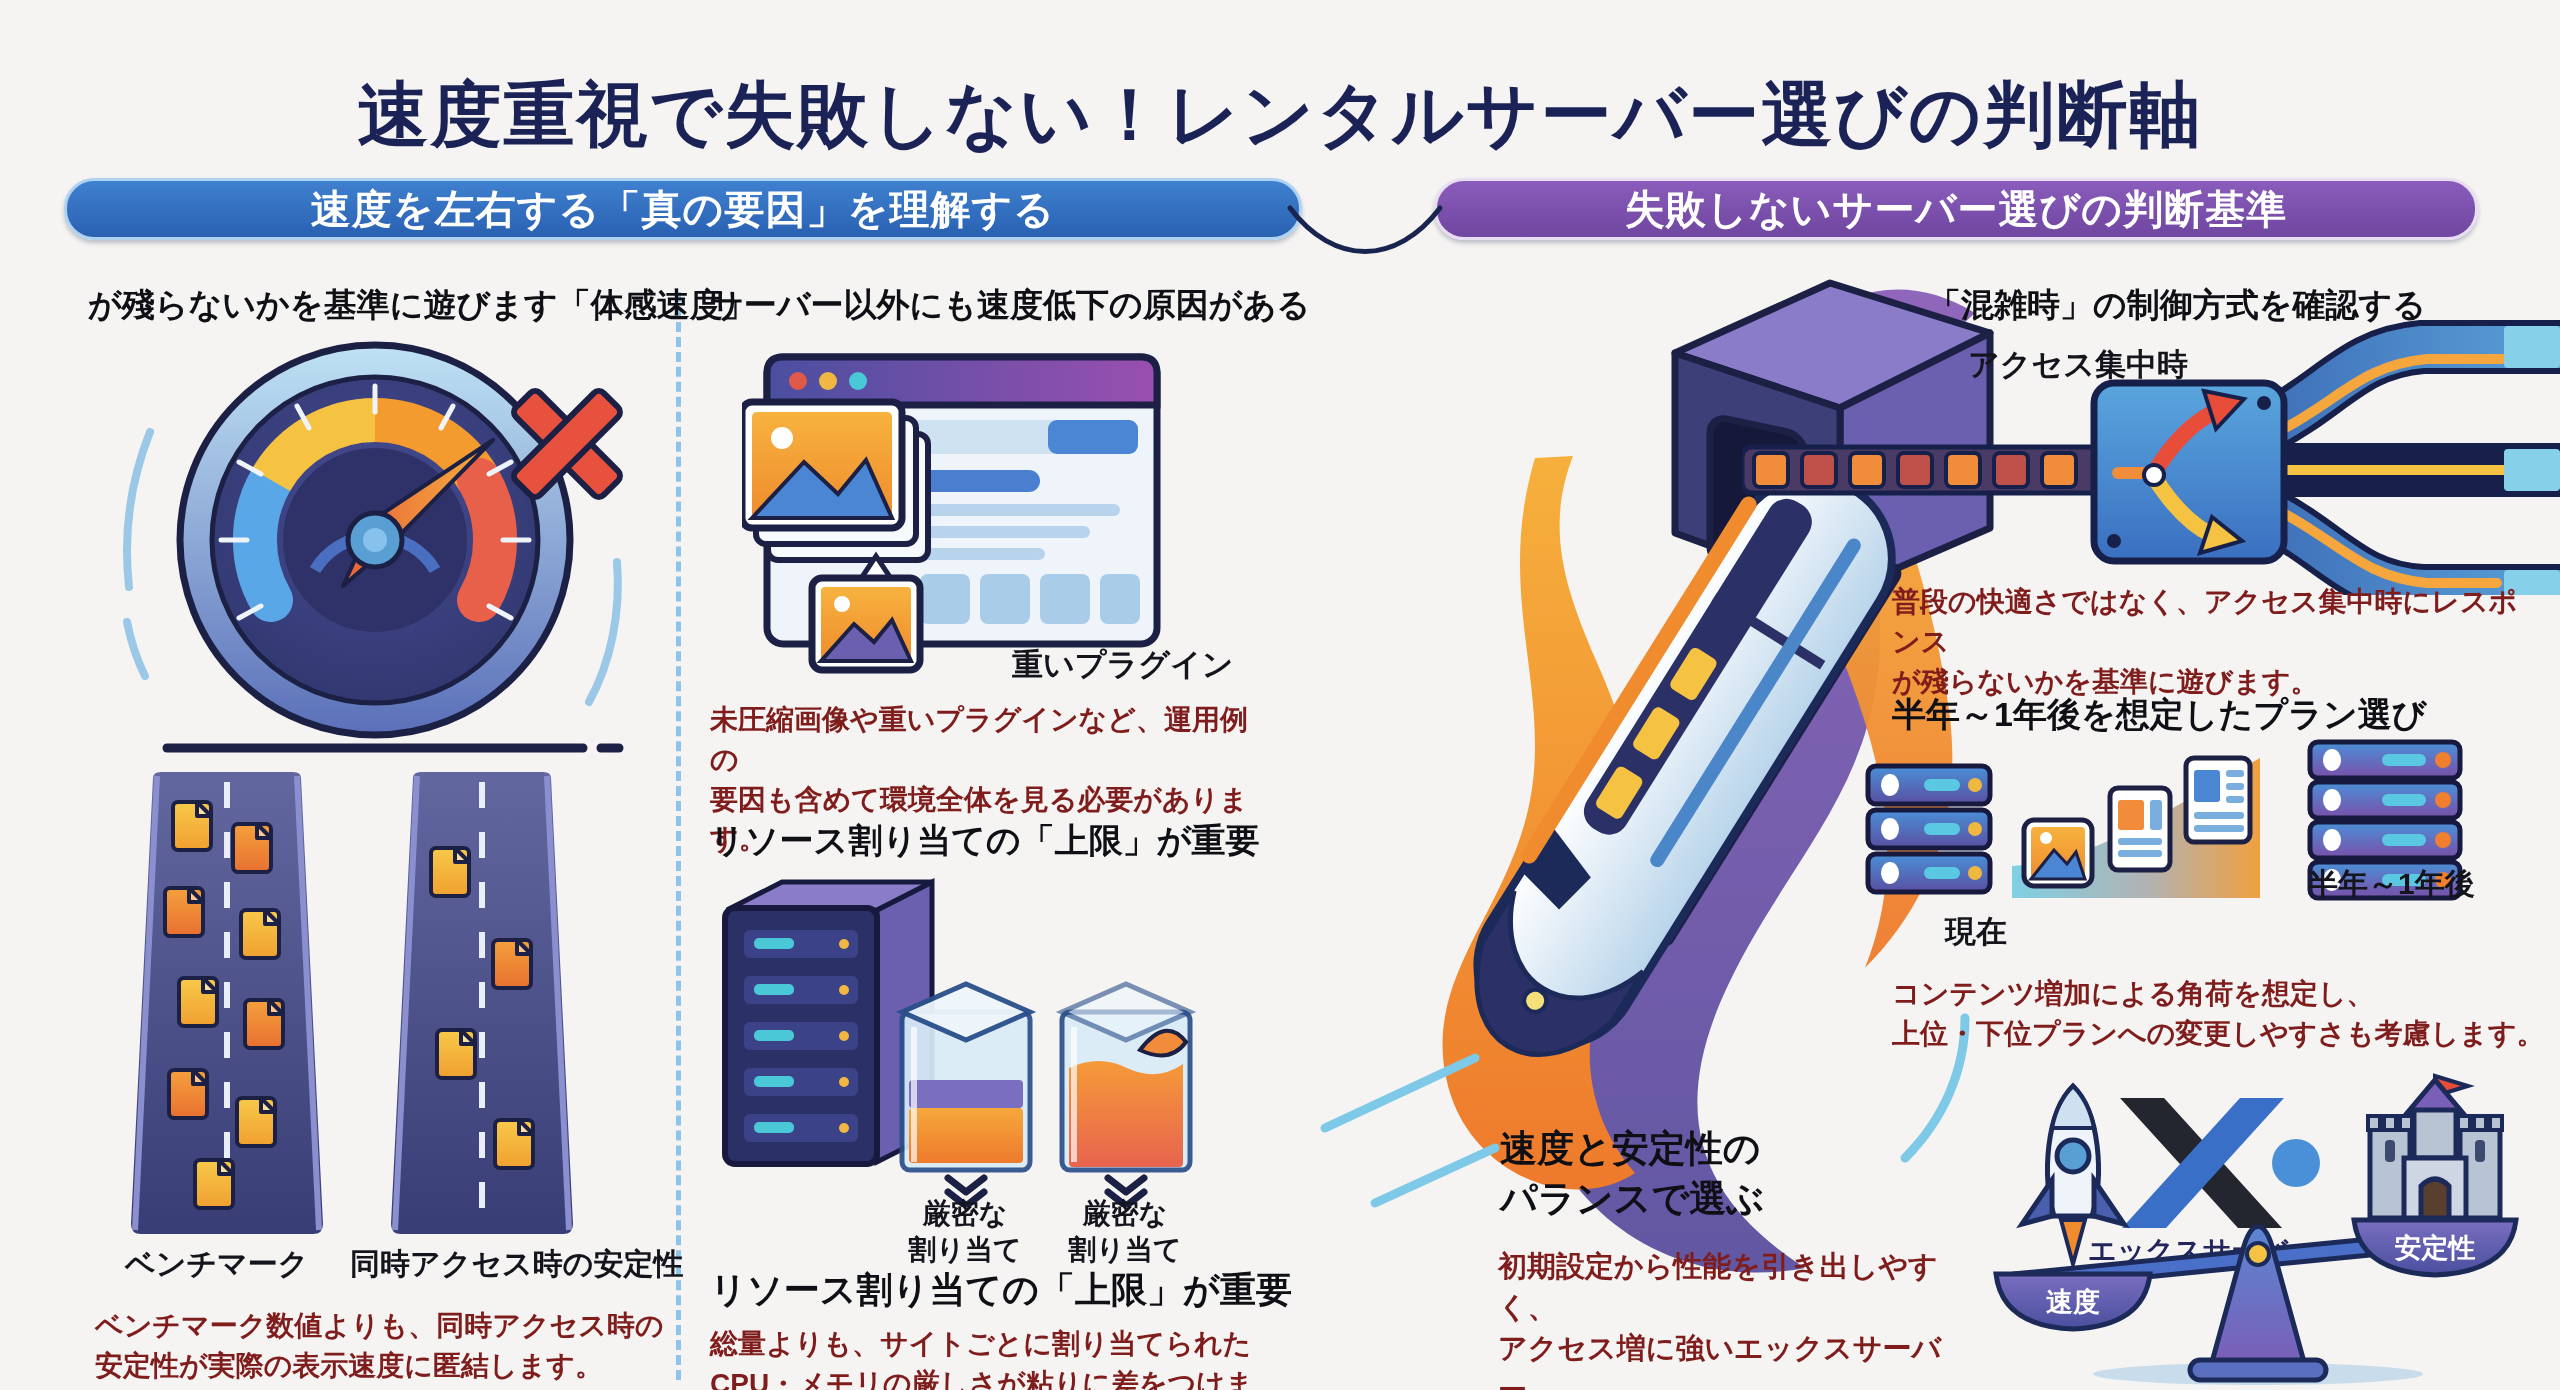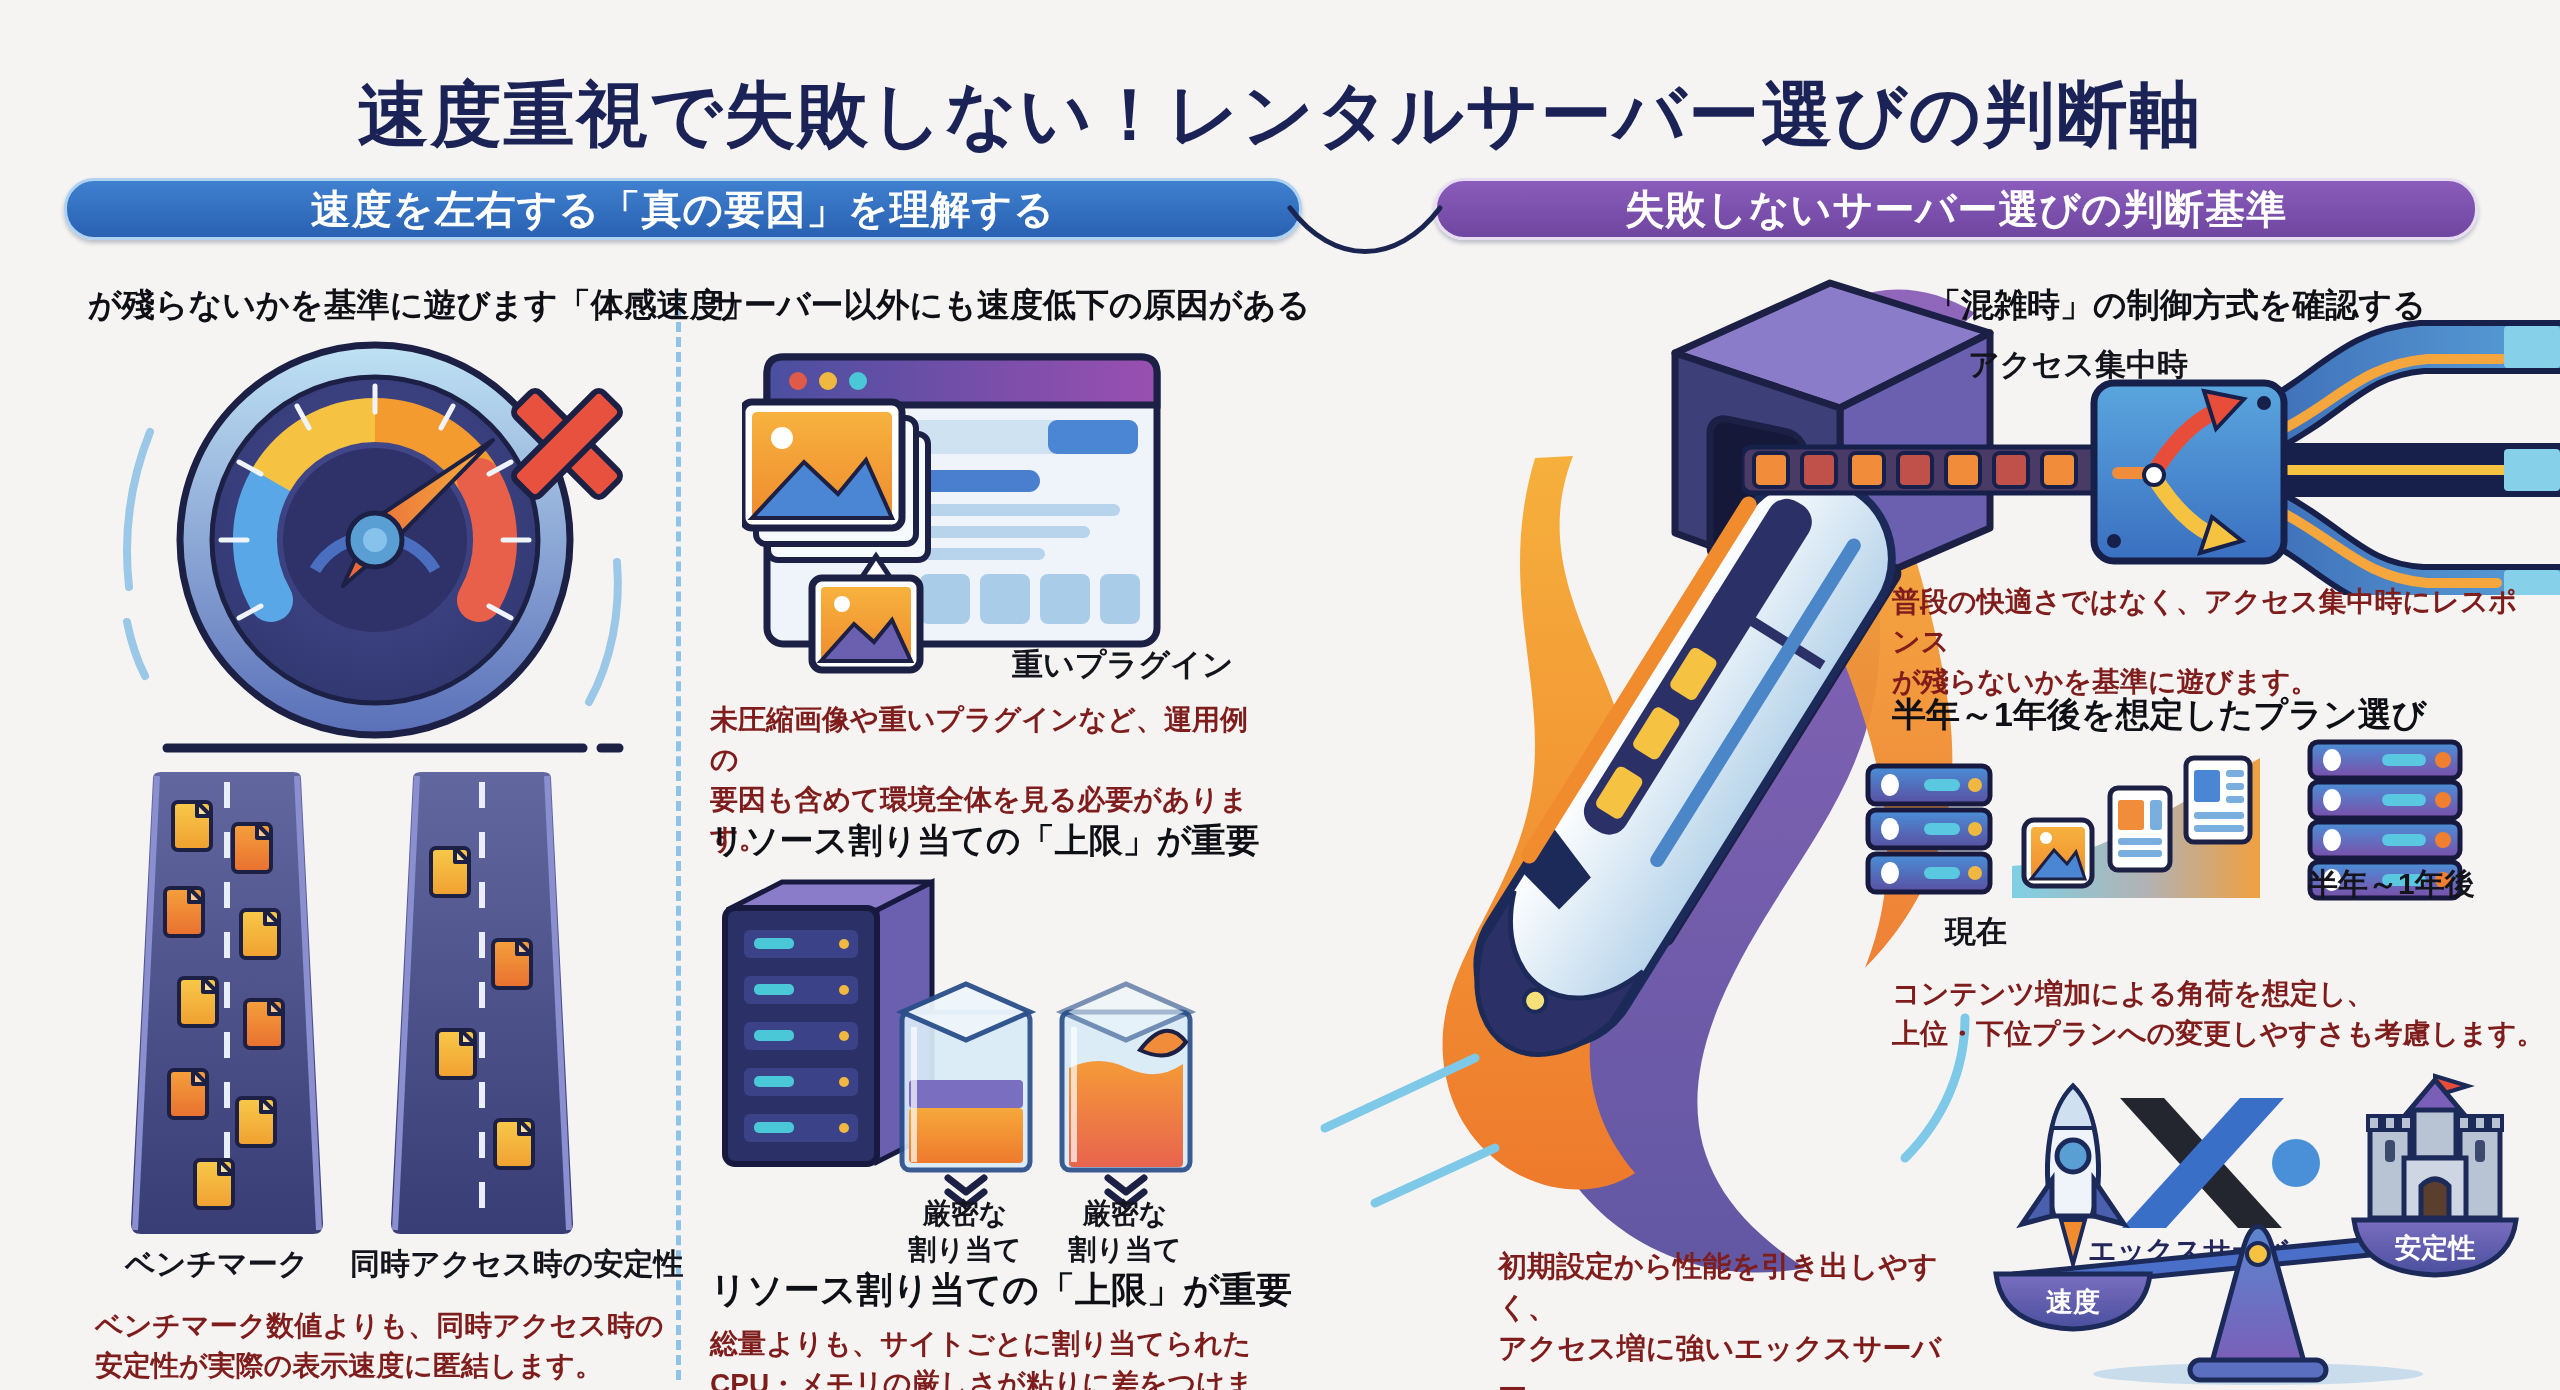--- a/index.html
+++ b/index.html
@@ -513,20 +513,22 @@
           <circle cx="581" cy="142" r="8"></circle>
         </g>
     </g>
   </svg>
 
   <div class="abs lbl" style="left:1945px;top:911px;font-size:31px">現在</div>
   <div class="abs lbl" style="left:2308px;top:864px;font-size:30px">半年～1年後</div>
   <div class="abs note pre" style="left:1892px;top:974px;width:660px;font-size:28px">コンテンツ増加による角荷を想定し、
 上位・下位プランへの変更しやすさも考慮します。</div>
 
+  <div class="abs h pre" style="left:1500px;top:1124px;font-size:37px;line-height:1.35">速度と安定性の
+パランスで選ぶ</div>
   <div class="abs note pre" style="left:1498px;top:1246px;width:470px;font-size:29px">初期設定から性能を引き出しやすく、
 アクセス増に強いエックスサーバー
 などが代表例です。</div>
 
   <svg class="abs" style="left:1958px;top:1068px" width="602" height="322" viewBox="0 0 602 322">
     <defs>
       <linearGradient id="panG" x1="0" y1="0" x2="0" y2="1">
         <stop offset="0" stop-color="#7a6ec0"></stop>
           <stop offset="1" stop-color="#4a4f9e"></stop>
       </linearGradient>

